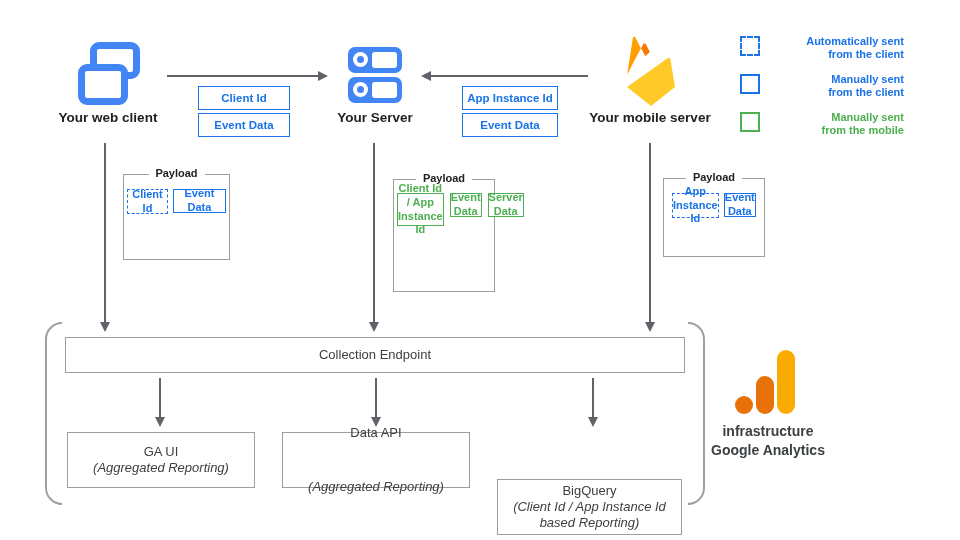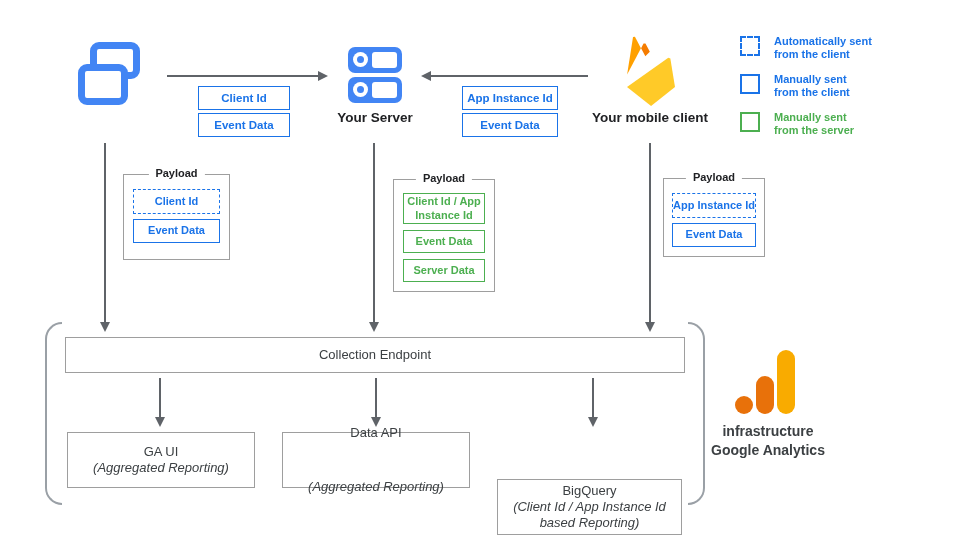--- a/index.html
+++ b/index.html
@@ -16,33 +16,33 @@
   .head-right { width:0; height:0; border-top:5px solid transparent; border-bottom:5px solid transparent; border-left:10px solid #5f6368; }
   .head-left  { width:0; height:0; border-top:5px solid transparent; border-bottom:5px solid transparent; border-right:10px solid #5f6368; }
   .head-down  { width:0; height:0; border-left:5px solid transparent; border-right:5px solid transparent; border-top:10px solid #5f6368; }
 
   
   .param-box { border:1.5px solid #1a73e8; background:#fff; color:#1a73e8;
                font-size:11.5px; font-weight:bold; display:flex; align-items:center;
                justify-content:center; text-align:center; }
 
   
-  .payload { border:1px solid #9e9e9e; background:#fff; display:flex; flex-direction:column;
-             gap:5px; padding:14px 9px 9px; }
+  .payload { border:1px solid #9e9e9e; background:#fff; display:flex; flex-direction:row;
+             gap:5px; padding:14px 3px 9px; }
   .payload-title { position:absolute; top:-8px; left:50%; transform:translateX(-50%);
                    background:#fff; padding:0 7px; font-size:11px; font-weight:bold; color:#202124; white-space:nowrap; }
   .pitem { display:flex; align-items:center; justify-content:center; text-align:center;
            font-size:11px; font-weight:bold; line-height:1.25; background:#fff; box-sizing:border-box; }
   .dashed-blue { border:1.5px dashed #1a73e8; color:#1a73e8; }
   .solid-blue  { border:1.5px solid  #1a73e8; color:#1a73e8; }
   .solid-green { border:1.5px solid  #4caf50; color:#4caf50; }
 
   
   .legend-swatch { width:20px; height:20px; background:#fff; box-sizing:border-box; }
-  .legend-text { font-size:11px; font-weight:bold; line-height:13px; }
+  .legend-text { font-size:11px; font-weight:bold; line-height:13px;text-align:right; }
   .legend-blue { color:#1a73e8; }
   .legend-green { color:#4caf50; }
 
   
   .gray-box { border:1px solid #9e9e9e; background:#fff; display:flex; flex-direction:column;
               align-items:center; justify-content:center; color:#3c4043; font-size:13px; line-height:1.25; text-align:center; }
   .subtitle { font-style:italic; }
 
   .bracket-left  { border:2px solid #9aa0a6; border-right:none; border-radius:20px 0 0 20px; }
   .bracket-right { border:2px solid #9aa0a6; border-left:none; border-radius:0 20px 20px 0; }
@@ -60,41 +60,42 @@
 </style>
 </head>
 <body>
 
 <div class="stage">
 
   <div class="abs" style="left:78px; top:42px; width:64px; height:63px;">
     <div class="abs win" style="left:12px; top:0; width:50px; height:37px;"></div>
     <div class="abs win" style="left:0; top:22px; width:50px; height:41px;"></div>
   </div>
+  <div class="abs node-label" style="left:35px; top:110px; width:146px;">Your web client</div>
 
   <div class="abs" style="left:348px; top:47px; width:54px; height:57px;">
     <div class="srv-row" style="top:0;">
       <div class="srv-ring"></div>
         <div class="srv-dot"></div>
         <div class="srv-pane"></div>
     </div>
     <div class="srv-row" style="top:30px;">
       <div class="srv-ring"></div>
         <div class="srv-dot"></div>
         <div class="srv-pane"></div>
     </div>
   </div>
   <div class="abs node-label" style="left:305px; top:110px; width:140px;">Your Server</div>
 
   <svg class="abs" style="left:624px; top:36px;" width="54" height="70" viewBox="0 0 351 512">
     <polygon fill="#ffa000" points="1,281 44,8 58,6 102,89"></polygon>
     <polygon fill="#f57c00" points="103,89 121,55 135,55 167,116 134,149"></polygon>
     <polygon fill="#ffca28" points="351,373 317,164 302,159 0,373 176,512"></polygon>
   </svg>
-  <div class="abs node-label" style="left:577px; top:110px; width:146px;">Your mobile client</div>
+  <div class="abs node-label" style="left:577px; top:110px; width:146px;">Your mobile server</div>
 
   <div class="abs hline" style="left:167px; top:75px; width:152px;"></div>
   <div class="abs head-right" style="left:318px; top:71px;"></div>
   <div class="abs param-box" style="left:198px; top:86px; width:92px; height:24px;">Client Id</div>
   <div class="abs param-box" style="left:198px; top:113px; width:92px; height:24px;">Event Data</div>
 
   <div class="abs hline" style="left:431px; top:75px; width:157px;"></div>
   <div class="abs head-left" style="left:421px; top:71px;"></div>
   <div class="abs param-box" style="left:462px; top:86px; width:96px; height:24px;">App Instance Id</div>
   <div class="abs param-box" style="left:462px; top:113px; width:96px; height:24px;">Event Data</div>
@@ -107,21 +108,21 @@
 
   <div class="abs legend-swatch" style="left:740px; top:74px; border:2px solid #1a73e8;"></div>
   <div class="abs legend-text legend-blue" style="left:774px; top:73px; width:130px;">
     <div>Manually sent</div>
     <div>from the client</div>
   </div>
 
   <div class="abs legend-swatch" style="left:740px; top:112px; border:2px solid #4caf50;"></div>
   <div class="abs legend-text legend-green" style="left:774px; top:111px; width:130px;">
     <div>Manually sent</div>
-    <div>from the server</div>
+    <div>from the mobile</div>
   </div>
 
   <div class="abs vline" style="left:104px; top:143px; height:180px;"></div>
   <div class="abs head-down" style="left:100px; top:322px;"></div>
 
   <div class="abs vline" style="left:373px; top:143px; height:180px;"></div>
   <div class="abs head-down" style="left:369px; top:322px;"></div>
 
   <div class="abs vline" style="left:649px; top:143px; height:180px;"></div>
   <div class="abs head-down" style="left:645px; top:322px;"></div>

